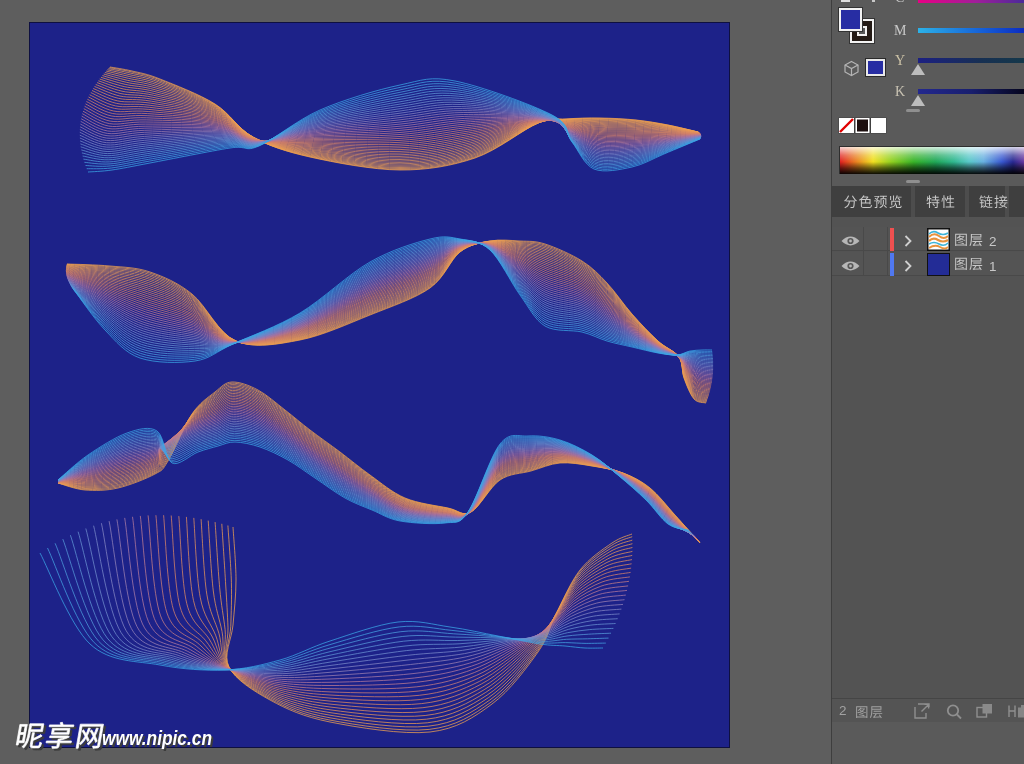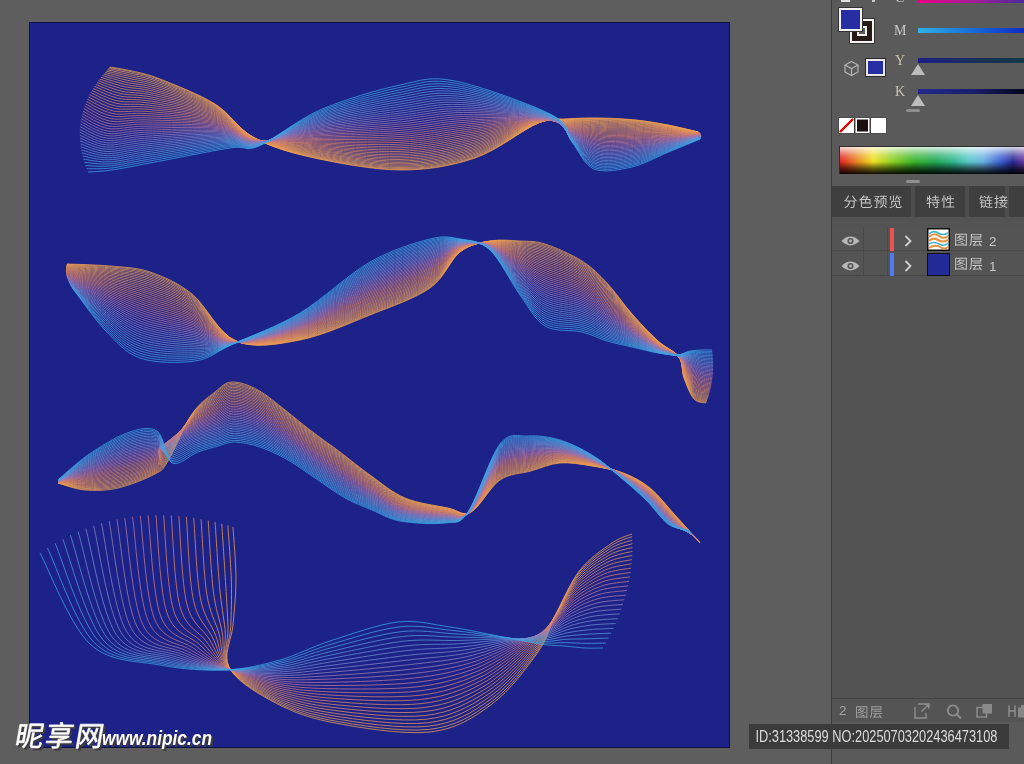--- a/index.html
+++ b/index.html
@@ -266,21 +266,20 @@
         <path d="M43 11.5 L47 15.5" stroke-width="1.8"></path>
 <rect x="63" y="4.5" width="9.5" height="9.5"></rect>
 </g>
 <rect x="68.5" y="1" width="9.5" height="9.5" fill="#8a8a8a"></rect>
 <g stroke="#8f8f8f" fill="none" stroke-width="1.4">
 <path d="M95 2.5 L95 14 M95 8 L101 8 M101 2.5 L101 14"></path>
 </g>
 <rect x="104" y="4.5" width="10" height="10" fill="#868686"></rect>
 <rect x="107" y="2" width="5" height="3" fill="#868686"></rect>
 </svg>
-<div id="idband"><span>ID:31338599 NO:20250703202436473108</span></div>
 <svg style="position:absolute;left:0;top:0;z-index:30" width="1024" height="764" viewBox="0 0 1024 764">
 <defs>
         <path id="gfen" d="M673 822 604 794C675 646 795 483 900 393C915 413 942 441 961 456C857 534 735 687 673 822ZM324 820C266 667 164 528 44 442C62 428 95 399 108 384C135 406 161 430 187 457V388H380C357 218 302 59 65 -19C82 -35 102 -64 111 -83C366 9 432 190 459 388H731C720 138 705 40 680 14C670 4 658 2 637 2C614 2 552 2 487 8C501 -13 510 -45 512 -67C575 -71 636 -72 670 -69C704 -66 727 -59 748 -34C783 5 796 119 811 426C812 436 812 462 812 462H192C277 553 352 670 404 798Z"></path>
 <path id="gse" d="M474 492V319H243V492ZM547 492H786V319H547ZM598 685C569 643 531 597 494 563H229C268 601 304 642 337 685ZM354 843C284 708 162 587 39 511C53 495 74 457 81 441C111 461 141 484 170 509V81C170 -36 219 -63 378 -63C414 -63 725 -63 765 -63C914 -63 945 -18 963 138C941 142 910 154 890 166C879 34 863 6 764 6C696 6 426 6 373 6C263 6 243 20 243 80V247H786V202H861V563H585C632 611 678 669 712 722L663 757L648 752H383C397 774 410 796 422 818Z"></path>
 <path id="gyu" d="M670 495V295C670 192 647 57 410 -21C427 -35 447 -60 456 -75C710 18 741 168 741 294V495ZM725 88C788 38 869 -34 908 -79L960 -26C920 17 837 86 775 134ZM88 608C149 567 227 512 282 470H38V403H203V10C203 -3 199 -6 184 -7C170 -7 124 -7 72 -6C83 -27 93 -57 96 -78C165 -78 210 -77 238 -65C267 -53 275 -32 275 8V403H382C364 349 344 294 326 256L383 241C410 295 441 383 467 460L420 473L409 470H341L361 496C338 514 306 538 270 562C329 615 394 692 437 764L391 796L378 792H59V725H328C297 680 256 631 218 598L129 656ZM500 628V152H570V559H846V154H919V628H724L759 728H959V796H464V728H677C670 695 661 659 652 628Z"></path>
 <path id="glan" d="M644 626C695 578 752 510 777 464L844 496C818 541 762 606 708 653ZM115 784V502H188V784ZM324 830V469H397V830ZM528 183V26C528 -47 553 -66 651 -66C672 -66 806 -66 827 -66C907 -66 928 -38 937 76C917 80 887 90 871 102C867 11 860 -2 820 -2C791 -2 680 -2 658 -2C611 -2 603 2 603 27V183ZM457 326V248C457 168 431 55 66 -22C83 -37 104 -65 114 -82C491 7 535 142 535 246V326ZM196 439V121H270V372H741V127H819V439ZM586 841C559 729 512 615 451 541C470 533 501 514 515 503C549 548 580 606 606 671H935V738H632C641 767 650 796 658 826Z"></path>
 <path id="gte" d="M457 212C506 163 559 94 580 48L640 87C616 133 562 199 513 246ZM642 841V732H447V662H642V536H389V465H764V346H405V275H764V13C764 -1 760 -5 744 -5C727 -7 673 -7 613 -5C623 -26 633 -58 636 -80C712 -80 764 -78 795 -67C827 -55 836 -33 836 13V275H952V346H836V465H958V536H713V662H912V732H713V841ZM97 763C88 638 69 508 39 424C54 418 84 402 97 392C112 438 125 497 136 562H212V317C149 299 92 282 47 270L63 194L212 242V-80H284V265L387 299L381 369L284 339V562H379V634H284V839H212V634H147C152 673 156 712 160 752Z"></path>
 <path id="gxing" d="M172 840V-79H247V840ZM80 650C73 569 55 459 28 392L87 372C113 445 131 560 137 642ZM254 656C283 601 313 528 323 483L379 512C368 554 337 625 307 679ZM334 27V-44H949V27H697V278H903V348H697V556H925V628H697V836H621V628H497C510 677 522 730 532 782L459 794C436 658 396 522 338 435C356 427 390 410 405 400C431 443 454 496 474 556H621V348H409V278H621V27Z"></path>
 <path id="glian" d="M351 780C381 725 415 650 429 602L494 626C479 674 444 746 412 801ZM138 838C115 744 76 651 27 589C40 573 60 538 65 522C95 560 122 607 145 659H337V726H172C184 757 194 789 202 821ZM48 332V266H161V80C161 32 129 -2 111 -16C124 -28 144 -53 151 -68C165 -50 189 -31 340 73C333 87 323 113 318 131L230 73V266H341V332H230V473H319V539H82V473H161V332ZM520 291V225H714V53H781V225H950V291H781V424H928L929 488H781V608H714V488H609C634 538 659 595 682 656H955V721H705C717 757 728 793 738 828L666 843C658 802 647 760 635 721H511V656H613C595 602 577 559 569 541C552 505 538 479 522 475C530 457 541 424 544 410C553 418 584 424 622 424H714V291ZM488 484H323V415H419V93C382 76 341 40 301 -2L350 -71C389 -16 432 37 460 37C480 37 507 11 541 -12C594 -46 655 -59 739 -59C799 -59 901 -56 954 -53C955 -32 964 4 972 24C906 16 803 12 740 12C662 12 603 21 554 53C526 71 506 87 488 96Z"></path>
 <path id="gjie" d="M456 635C485 595 515 539 528 504L588 532C575 566 543 619 513 659ZM160 839V638H41V568H160V347C110 332 64 318 28 309L47 235L160 272V9C160 -4 155 -8 143 -8C132 -8 96 -8 57 -7C66 -27 76 -59 78 -77C136 -78 173 -75 196 -63C220 -51 230 -31 230 10V295L329 327L319 397L230 369V568H330V638H230V839ZM568 821C584 795 601 764 614 735H383V669H926V735H693C678 766 657 803 637 832ZM769 658C751 611 714 545 684 501H348V436H952V501H758C785 540 814 591 840 637ZM765 261C745 198 715 148 671 108C615 131 558 151 504 168C523 196 544 228 564 261ZM400 136C465 116 537 91 606 62C536 23 442 -1 320 -14C333 -29 345 -57 352 -78C496 -57 604 -24 682 29C764 -8 837 -47 886 -82L935 -25C886 9 817 44 741 78C788 126 820 186 840 261H963V326H601C618 357 633 388 646 418L576 431C562 398 544 362 524 326H335V261H486C457 215 427 171 400 136Z"></path>

